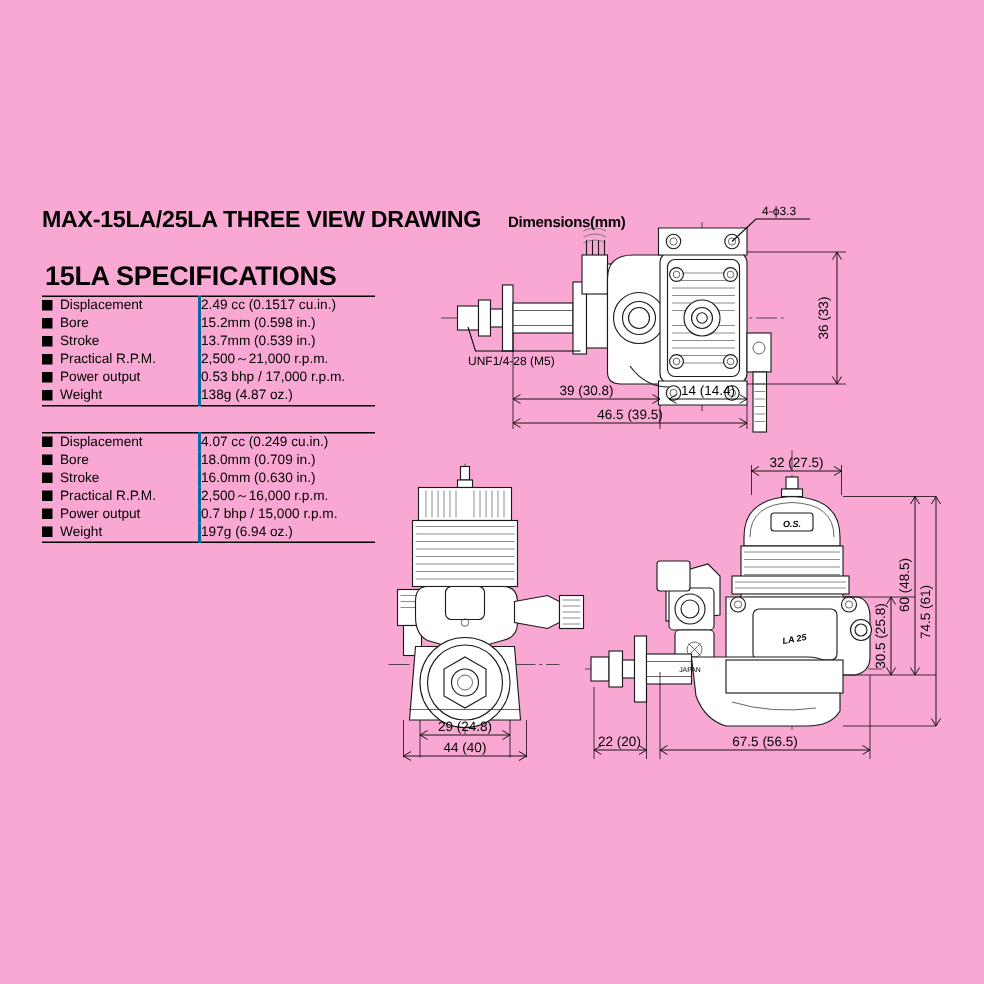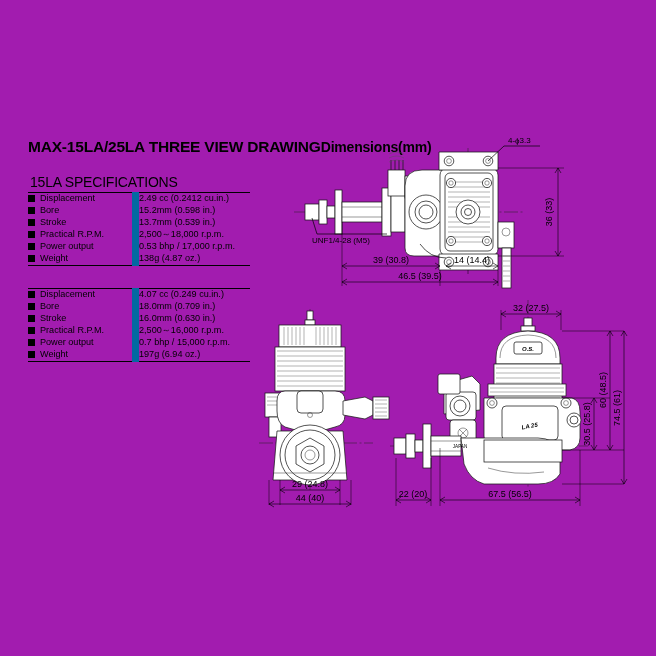--- a/index.html
+++ b/index.html
@@ -13,55 +13,56 @@
     height: 656px;
     position: relative;
     font-family: "Liberation Sans", sans-serif;
     color: #000000;
     overflow: hidden;
   }
 
   #page {
     position: absolute;
     inset: 0;
-    background: #a21caf;
+    background: #f9a8d4;
   }
 
   
   .title-row {
     position: absolute;
     left: 28px;
     top: 138px;
     display: flex;
     align-items: baseline;
     white-space: nowrap;
   }
   .title-main {
     font-size: 15.5px;
     font-weight: bold;
     letter-spacing: -0.2px;
   }
   .title-sub {
-    font-size: 14px;
+    font-size: 10px;
     font-weight: bold;
+    margin-left: 18px;
     letter-spacing: -0.2px;
   }
 
   
   .spec-block {
     position: absolute;
     left: 28px;
     width: 222px;
   }
   #spec-15 { top: 174px; }
   #spec-25 { top: 288px; }
 
   .spec-heading {
-    font-size: 14px;
-    font-weight: normal;
+    font-size: 18px;
+    font-weight: bold;
     letter-spacing: -0.2px;
     margin: 0 0 2px 2px;
   }
 
   table.spec-table {
     border-collapse: collapse;
     width: 222px;
     font-size: 9.1px;
     line-height: 1.05;
   }
@@ -73,21 +74,21 @@
     margin-left: 42px;
   }
   table.spec-table td {
     padding: 1.2px 0 1.2px 0;
     vertical-align: middle;
     white-space: nowrap;
   }
   td.spec-label {
     width: 104px;
     padding-left: 4px;
-    border-right: 7px solid #0369a1;
+    border-right: 2px solid #0369a1;
   }
   td.spec-value {
     padding-left: 5px;
   }
   .bullet {
     display: inline-block;
     width: 7px;
     height: 7px;
     background: #000;
     margin-right: 5px;
@@ -131,33 +132,33 @@
     <span class="title-main">MAX-15LA/25LA   THREE VIEW DRAWING</span>
     <span class="title-sub">Dimensions(mm)</span>
   </div>
 
   <div class="spec-block" id="spec-15">
     <div class="spec-heading">15LA SPECIFICATIONS</div>
     <table class="spec-table">
       <tbody id="tbody-15">
           <tr class="rule-top">
             <td class="spec-label"><span class="bullet"></span><span>Displacement</span></td>
-            <td class="spec-value"><span>2.49 cc (0.2412 cu.in.)</span></td>
+            <td class="spec-value"><span>2.49 cc (0.1517 cu.in.)</span></td>
           </tr>
           <tr>
             <td class="spec-label"><span class="bullet"></span><span>Bore</span></td>
             <td class="spec-value"><span>15.2mm (0.598 in.)</span></td>
           </tr>
           <tr>
             <td class="spec-label"><span class="bullet"></span><span>Stroke</span></td>
             <td class="spec-value"><span>13.7mm (0.539 in.)</span></td>
           </tr>
           <tr>
             <td class="spec-label"><span class="bullet"></span><span>Practical R.P.M.</span></td>
-            <td class="spec-value"><span>2,500～18,000 r.p.m.</span></td>
+            <td class="spec-value"><span>2,500～21,000 r.p.m.</span></td>
           </tr>
           <tr>
             <td class="spec-label"><span class="bullet"></span><span>Power output</span></td>
             <td class="spec-value"><span>0.53 bhp / 17,000 r.p.m.</span></td>
           </tr>
           <tr class="rule-bottom">
             <td class="spec-label"><span class="bullet"></span><span>Weight</span></td>
             <td class="spec-value"><span>138g (4.87 oz.)</span></td>
           </tr>
         </tbody>

